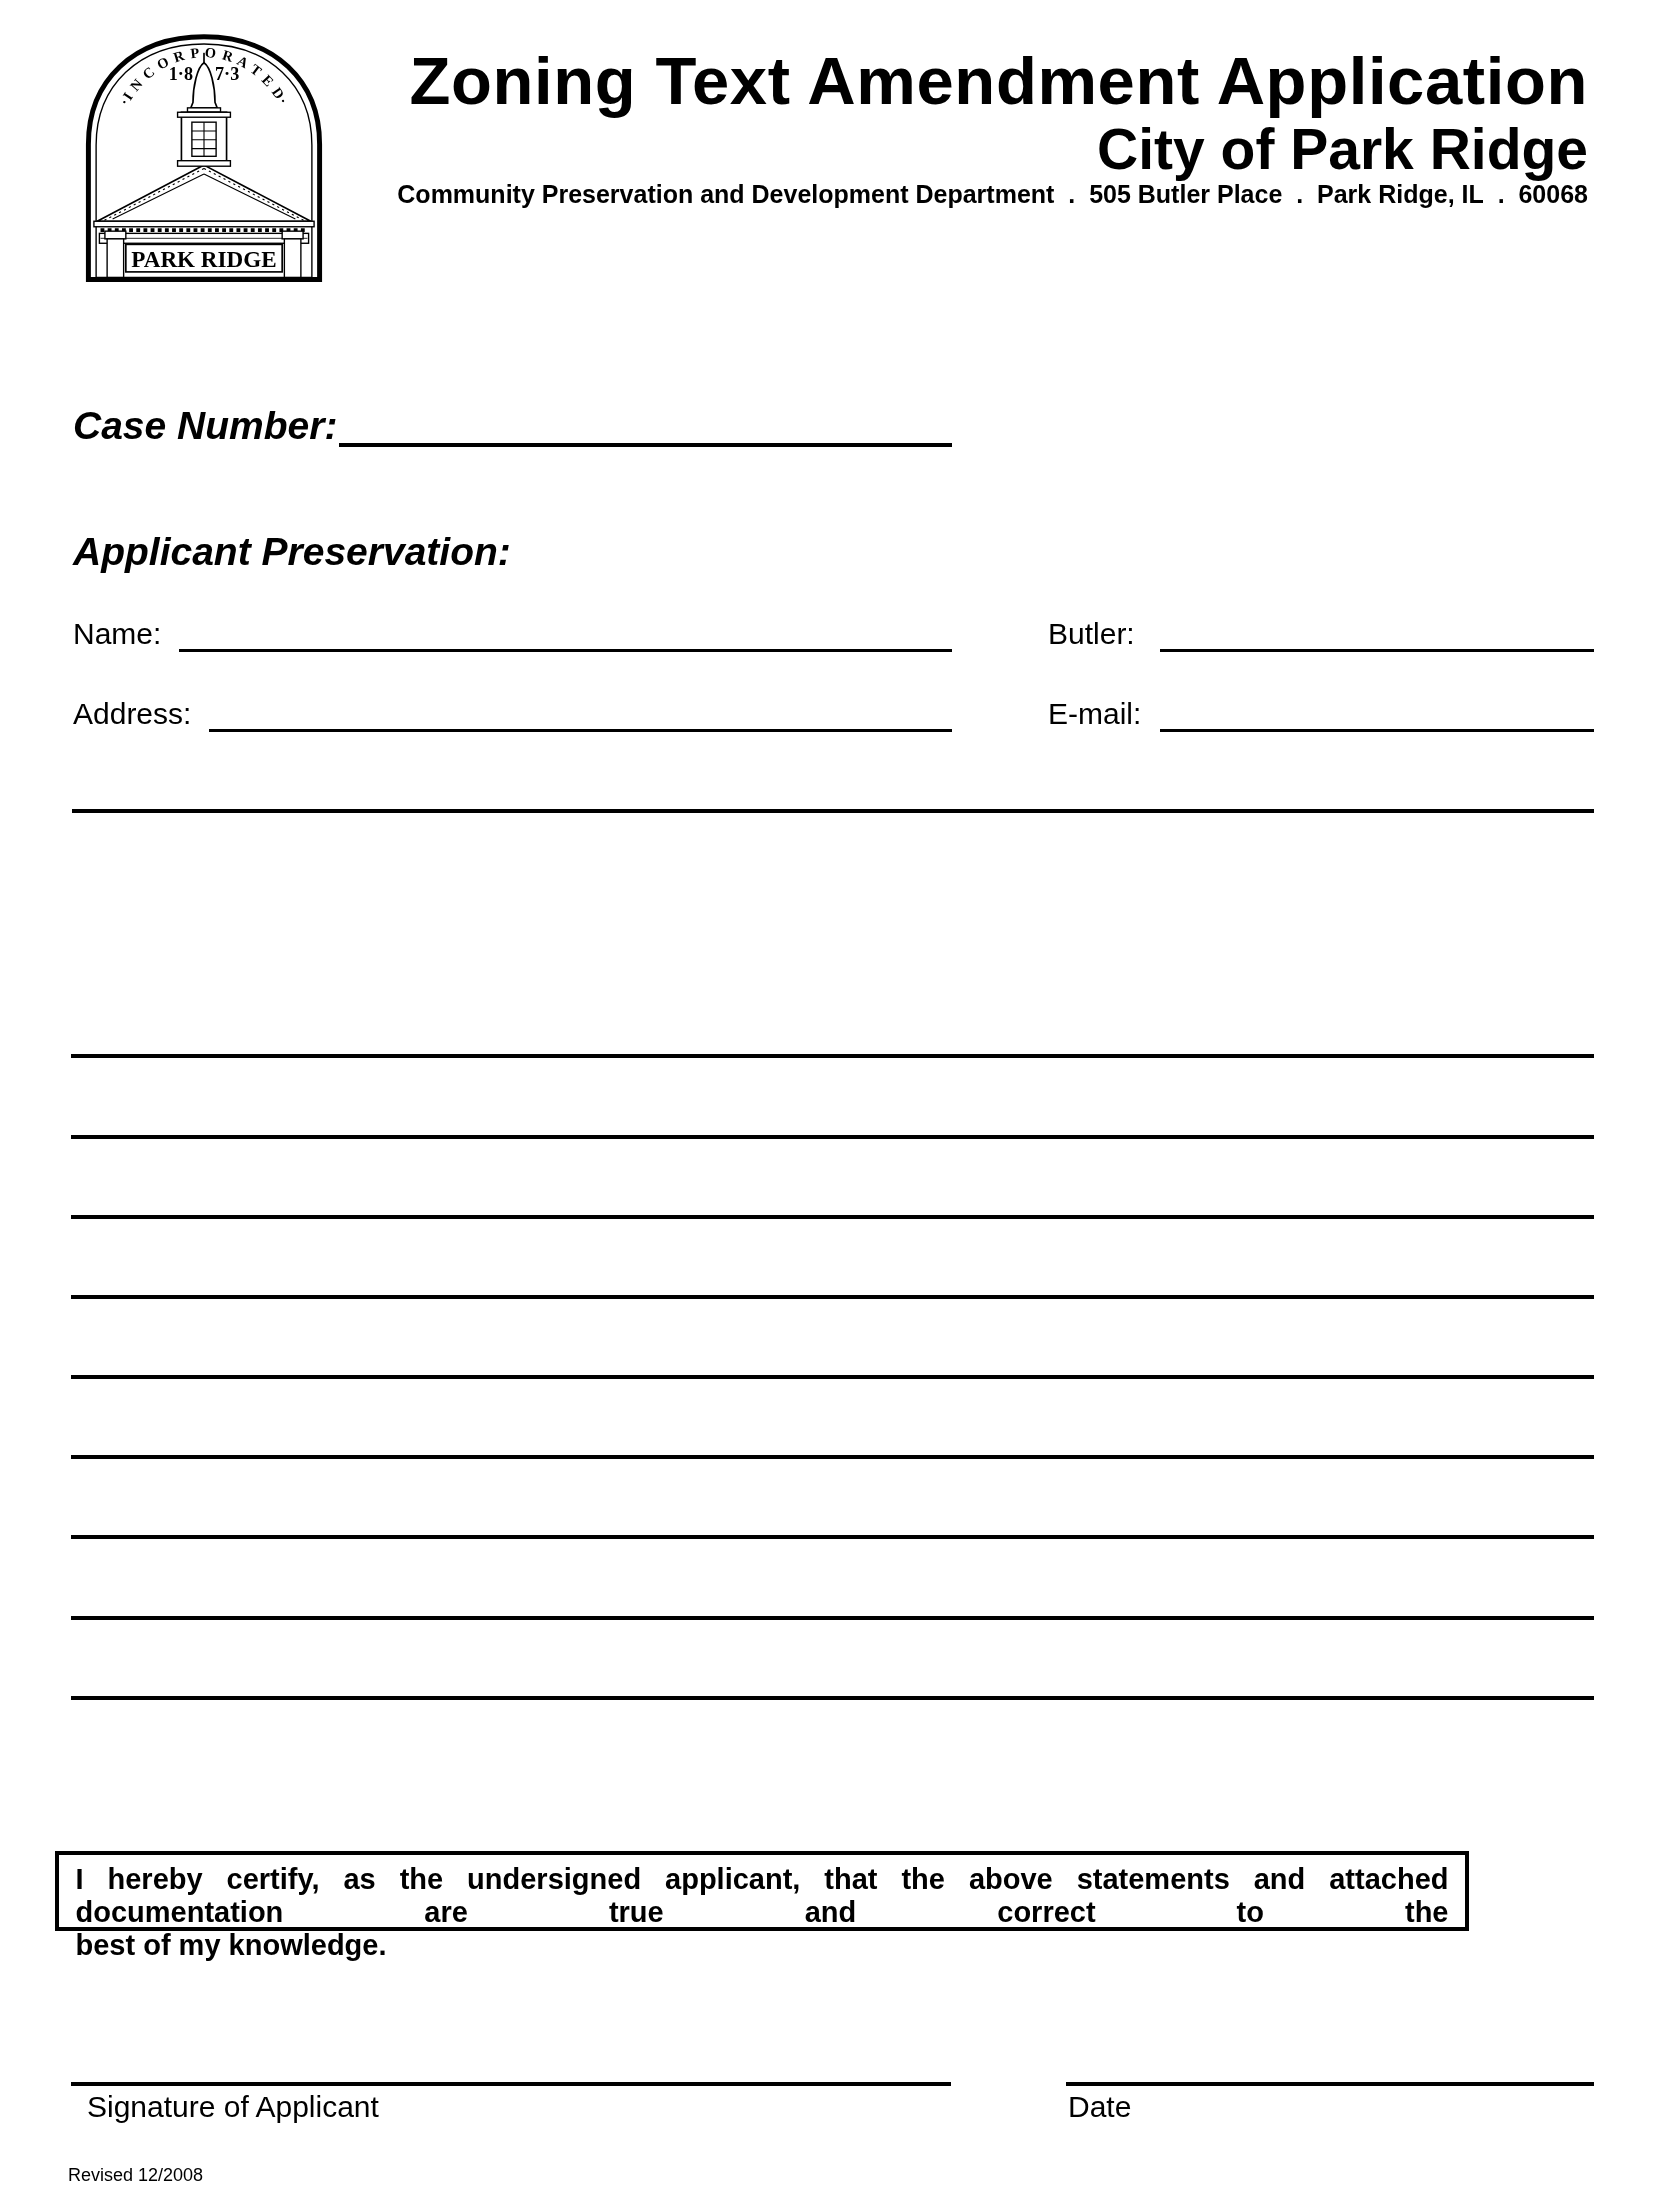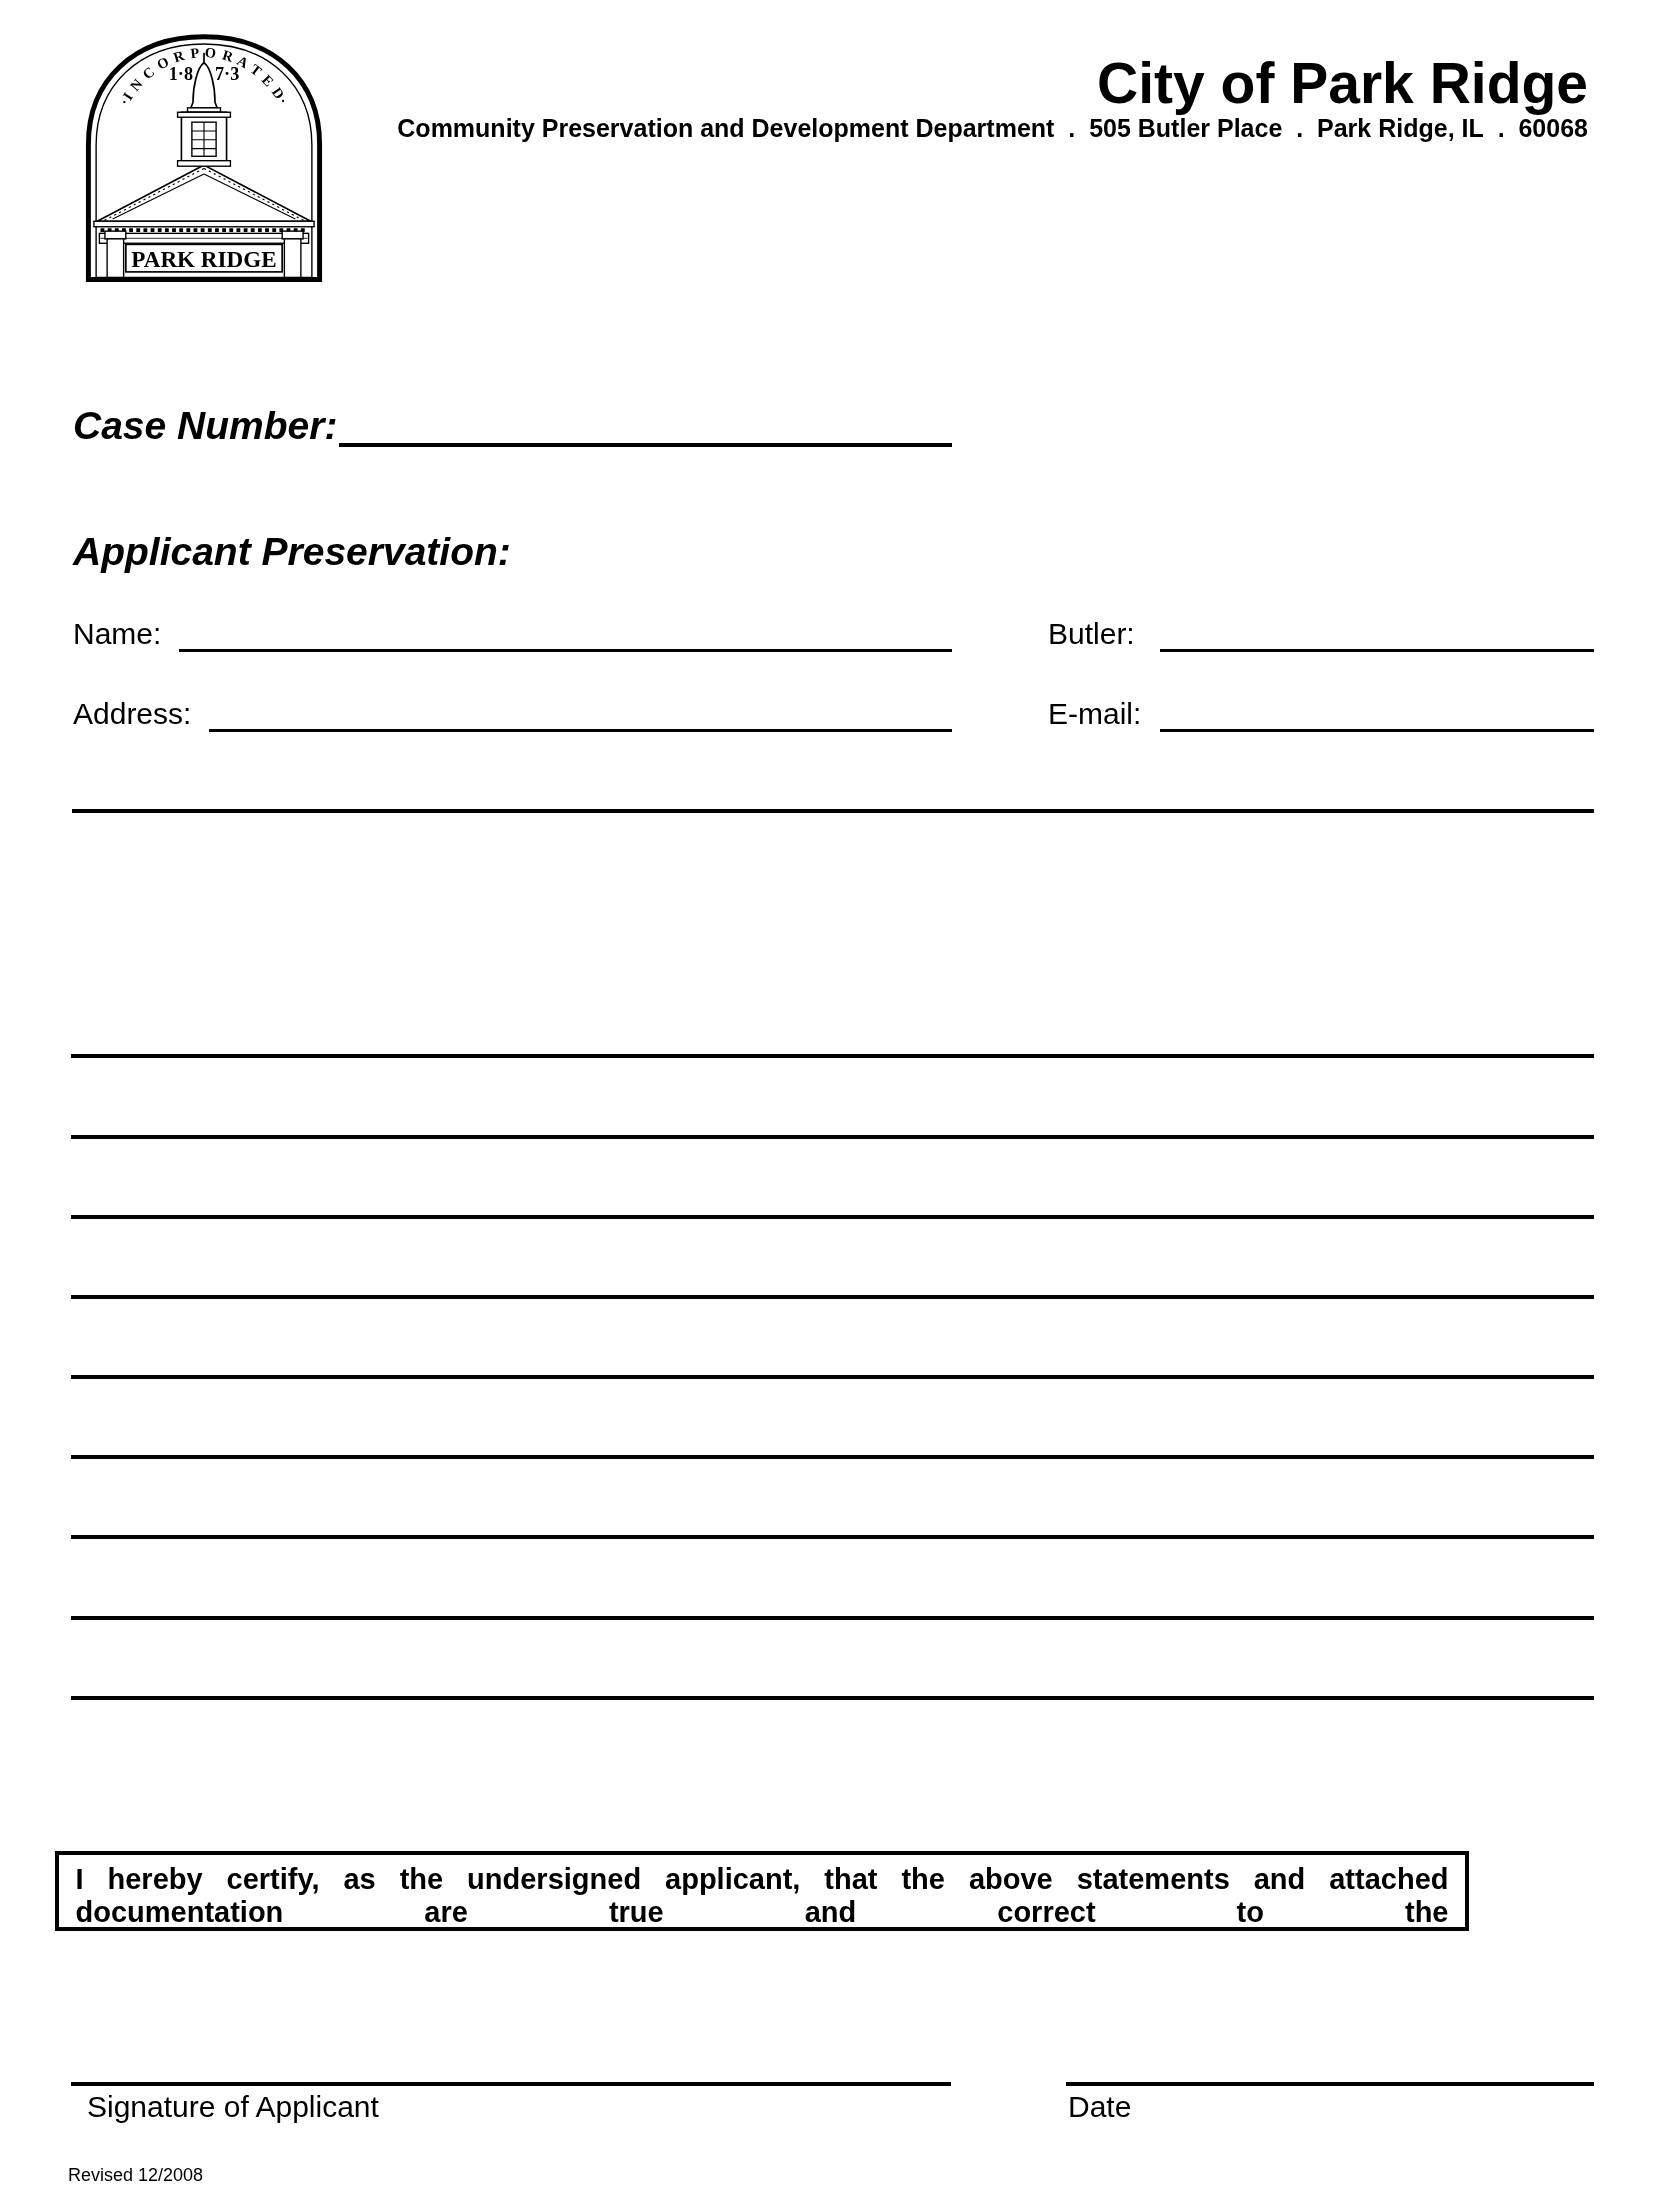--- a/index.html
+++ b/index.html
@@ -93,20 +93,21 @@
       <rect x="42" y="372" width="30" height="70" fill="#ffffff" stroke="#000" stroke-width="2.5"></rect>
       <rect x="360" y="358" width="38" height="14" fill="#ffffff" stroke="#000" stroke-width="2.5"></rect>
       <rect x="364" y="372" width="30" height="70" fill="#ffffff" stroke="#000" stroke-width="2.5"></rect>
 
       <rect x="76" y="382" width="284" height="50" fill="#ffffff" stroke="#000" stroke-width="3"></rect>
       <text x="218" y="423" text-anchor="middle" font-family="Liberation Serif, serif" font-size="42" font-weight="700" textLength="264" lengthAdjust="spacingAndGlyphs">PARK RIDGE</text>
     </g>
   </svg>
 
   <div class="header-text">
+    <div class="hdr-title">Zoning Text Amendment Application</div>
     <div class="hdr-city">City of Park Ridge</div>
     <div class="hdr-dept">Community Preservation and Development Department&nbsp; .&nbsp; 505 Butler Place&nbsp; .&nbsp; Park Ridge, IL&nbsp; .&nbsp; 60068</div>
   </div>
 
   <div class="h-bolditalic" style="position:absolute; left:73px; top:406px;">Case Number:</div>
   <div class="fill-line" style="left:339px; top:443px; width:613px; height:4.4px;"></div>
 
   <div class="h-bolditalic" style="position:absolute; left:73px; top:532px;">Applicant Preservation:</div>
 
   <div class="label" style="position:absolute; left:73px; top:619px;">Name:</div>
@@ -131,20 +132,21 @@
       <div class="rule" style="top: 1295px;"></div>
       <div class="rule" style="top: 1375px;"></div>
       <div class="rule" style="top: 1455px;"></div>
       <div class="rule" style="top: 1535px;"></div>
       <div class="rule" style="top: 1616px;"></div>
       <div class="rule" style="top: 1696px;"></div>
     </div>
 
   <div class="cert-box">
     <div class="cert-line1">I hereby certify, as the undersigned applicant, that the above statements and attached documentation are true and correct to the</div>
+    <div class="cert-line2">best of my knowledge.</div>
   </div>
 
   <div class="fill-line" style="left:71px; top:2082px; width:880px;"></div>
   <div class="fill-line" style="left:1066px; top:2082px; width:528px;"></div>
   <div class="sig-label" style="left:72px; top:2092px;margin-left:15px;">Signature of Applicant</div>
   <div class="sig-label" style="left:1068px; top:2092px;">Date</div>
 
   <div class="revision">Revised 12/2008</div>
 
 </div>

